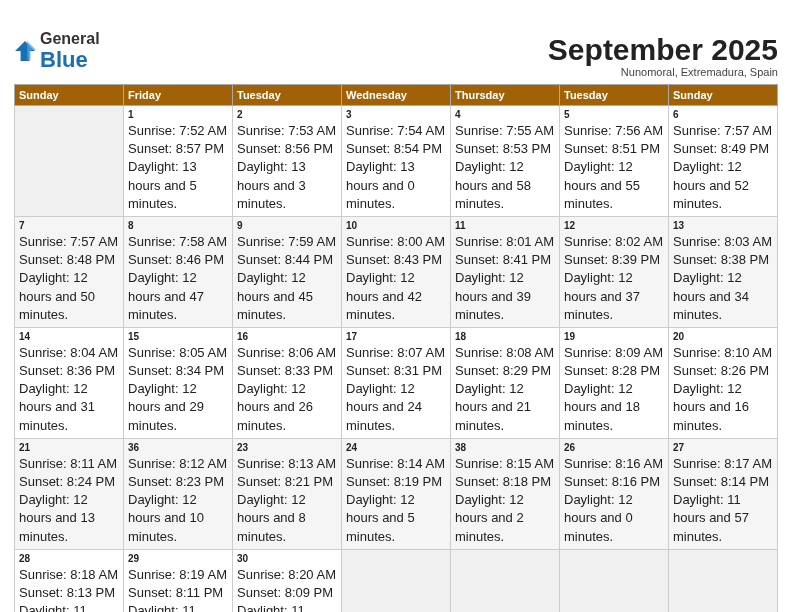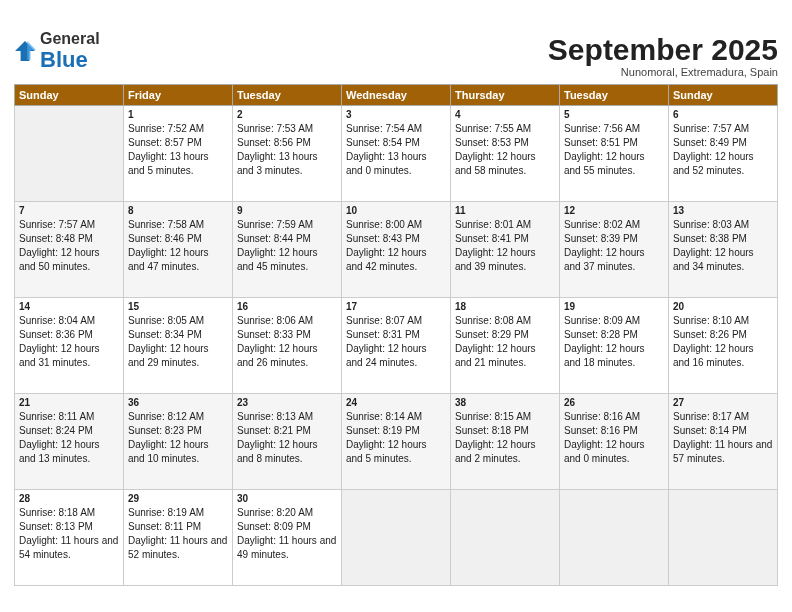--- a/index.html
+++ b/index.html
@@ -86,21 +86,21 @@
       height: 80px;
     }
     .day-num {
       font-size: 10px;
       font-weight: bold;
       color: #222;
       display: block;
       margin-bottom: 2px;
     }
     .cell-text {
-      font-size: 10px;
+      font-size: 13px;
       line-height: 1.4;
       color: #222;
     }
     .empty-cell {
       background: #f9f9f9;
     }
     tbody tr:nth-child(odd) td {
       background: #fff;
     }
     tbody tr:nth-child(even) td {

